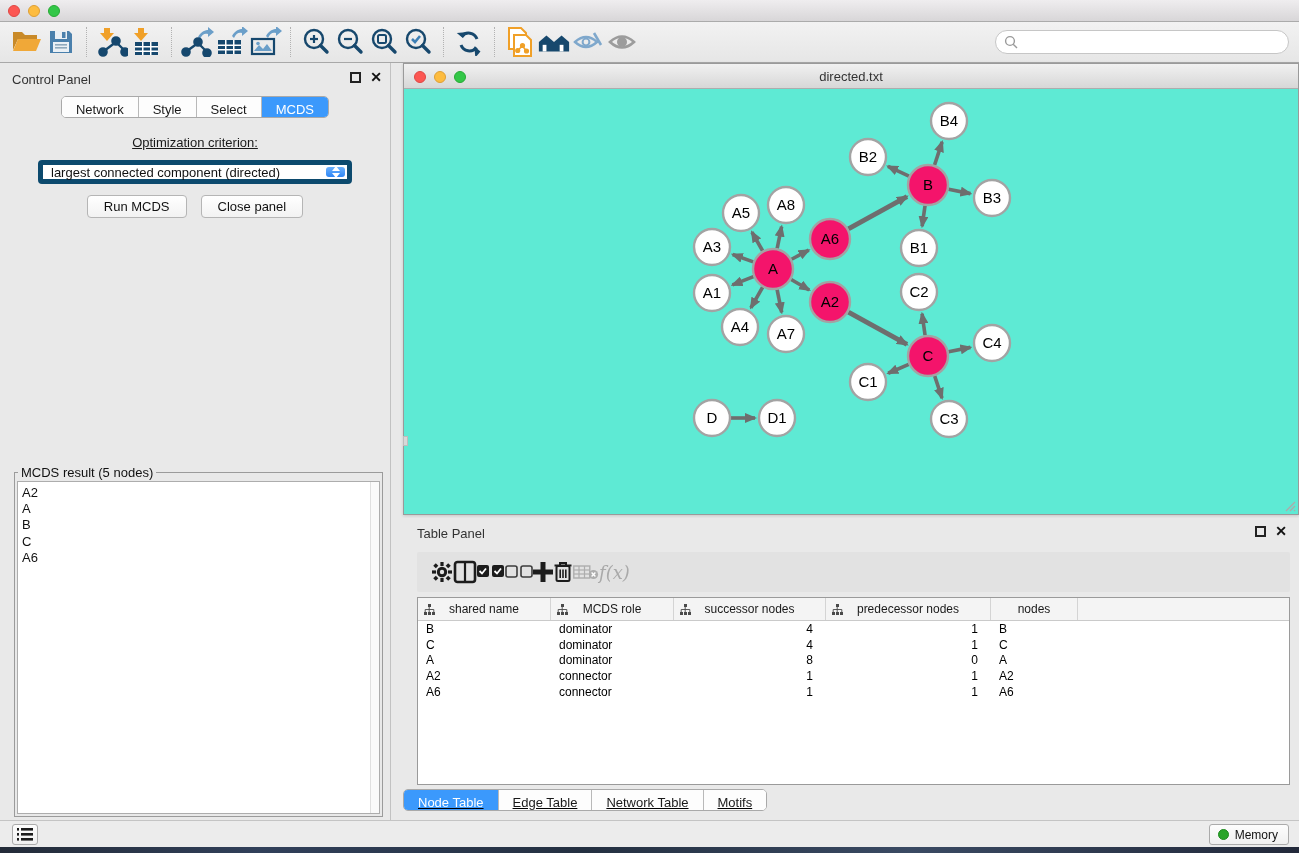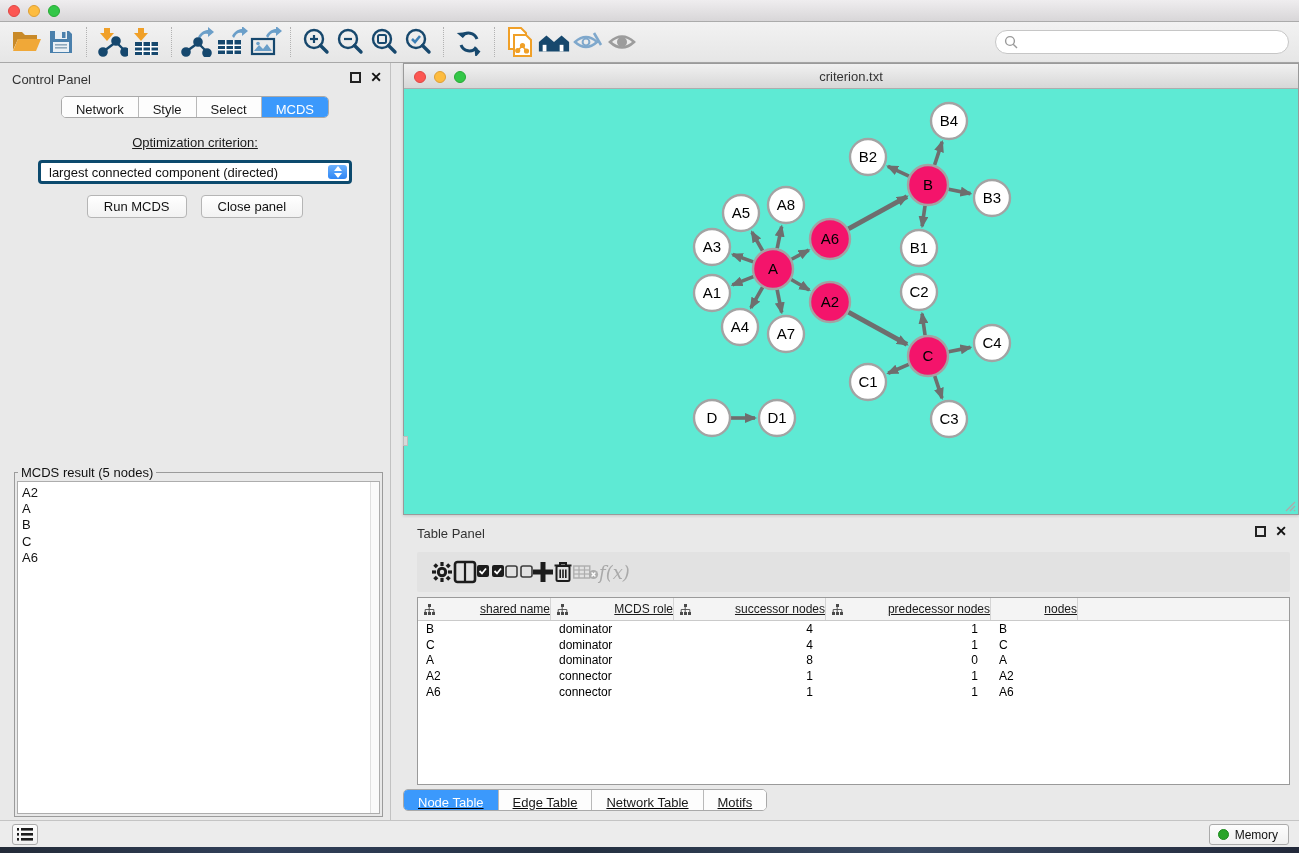--- a/index.html
+++ b/index.html
@@ -48,21 +48,21 @@
   .seg-tab {
     padding:12px 14px; font-size:13px; color:#1a1a1a; background:#FDFDFD;
     display:flex; align-items:center; border-right:1px solid #B9B9B9;
   }
   .seg-tab:last-child { border-right:none; }
   .seg-tab.active { background:#3B99FC; color:#fff; }
   .cp-tabs-row { display:flex; justify-content:center; margin-top:1px; }
   .opt-label { text-align:center; margin-top:17px; font-size:13px; color:#1a1a1a;text-decoration:underline; }
   .dropdown {
     position:relative; margin:10px auto 0; width:314px; height:24px; background:#fff;
-    border:3px solid #0c4a6e; border-radius:4px; display:flex; align-items:center;
+    border:5px solid #0c4a6e; border-radius:4px; display:flex; align-items:center;
     font-size:13px; color:#111; padding-left:8px;
   }
   .dd-stepper {
     position:absolute; right:2px; top:2px; bottom:2px; width:19px; border-radius:3px;
     background:linear-gradient(#6CB1FD,#2E86F5); display:flex; flex-direction:column;
     align-items:center; justify-content:center; gap:2px;
   }
   .dd-stepper span { width:0; height:0; border-left:4px solid transparent; border-right:4px solid transparent; }
   .dd-up { border-bottom:5px solid #fff; }
   .dd-down { border-top:5px solid #fff; }
@@ -110,22 +110,22 @@
     border-radius:2px; display:flex; align-items:center; padding-left:14px; 
   }
   .tp-btn { display:flex; align-items:center; justify-content:center; height:26px; }
   .fx { font-family:"DejaVu Serif", serif; font-style:italic; font-size:18px; color:#A9A9A9; }
   .data-table {
     position:absolute; left:14px; top:79px; width:873px; height:188px; background:#fff;
     border:1px solid #9A9A9A; overflow:hidden;
   }
   .dt-head { display:flex; height:23px; background:#F4F4F4; border-bottom:1px solid #CACACA; }
   .dt-hcell {
-    position:relative; display:flex; align-items:center; justify-content:flex-end;
-    font-size:12px; color:#1a1a1a; border-right:1px solid #D4D4D4; flex:0 0 auto;text-decoration:underline;
+    position:relative; display:flex; align-items:center; justify-content:center;
+    font-size:12px; color:#1a1a1a; border-right:1px solid #D4D4D4; flex:0 0 auto;
   }
   .dt-hcell .hicon { position:absolute; left:6px; top:6px; }
   .dt-row { display:flex; height:15.7px; align-items:center; }
   .dt-cell { flex:0 0 auto; font-size:12px; color:#000; overflow:hidden; white-space:nowrap; }
   .tp-tabs-row { position:absolute; left:0; top:271px; width:100%; display:flex; justify-content:flex-start;text-decoration:underline; }
   
   .statusbar {
     position:absolute; left:0; top:820px; width:1299px; height:27px;
     background:#ECECEC; border-top:1px solid #C4C4C4;
   }
@@ -352,21 +352,21 @@
     </div>
   </div>
 
   <div class="net-window">
     <div class="net-titlebar">
       <div class="tl-dots">
         <div class="tl-dot tl-red"></div>
         <div class="tl-dot tl-yel"></div>
         <div class="tl-dot tl-grn"></div>
       </div>
-      <div class="net-title">criterion.txt</div>
+      <div class="net-title">directed.txt</div>
     </div>
     <div class="net-canvas">
       <svg width="894" height="425" viewBox="0 0 894 425">
         <defs>
           <marker id="arrow" viewBox="0 0 12 10" refX="10" refY="5" markerWidth="12" markerHeight="10" markerUnits="userSpaceOnUse" orient="auto">
             <path d="M0 0 L12 5 L0 10 Z" fill="#6E6E6E"></path>
           </marker>
         </defs>
         <g id="graph-edges">
             <line x1="349.4581150143549" y1="187.68861048615543" x2="328.47245093734244" y2="195.94526520498002" stroke="#6E6E6E" stroke-width="3.6" marker-end="url(#arrow)"></line>

